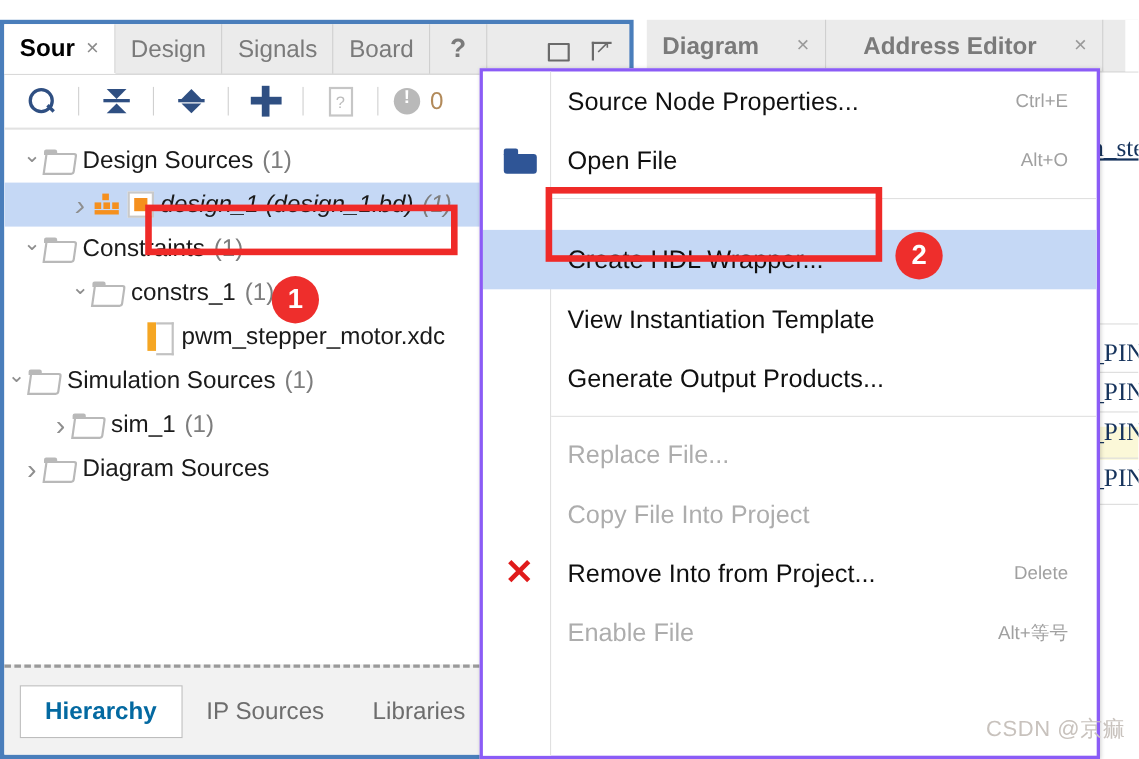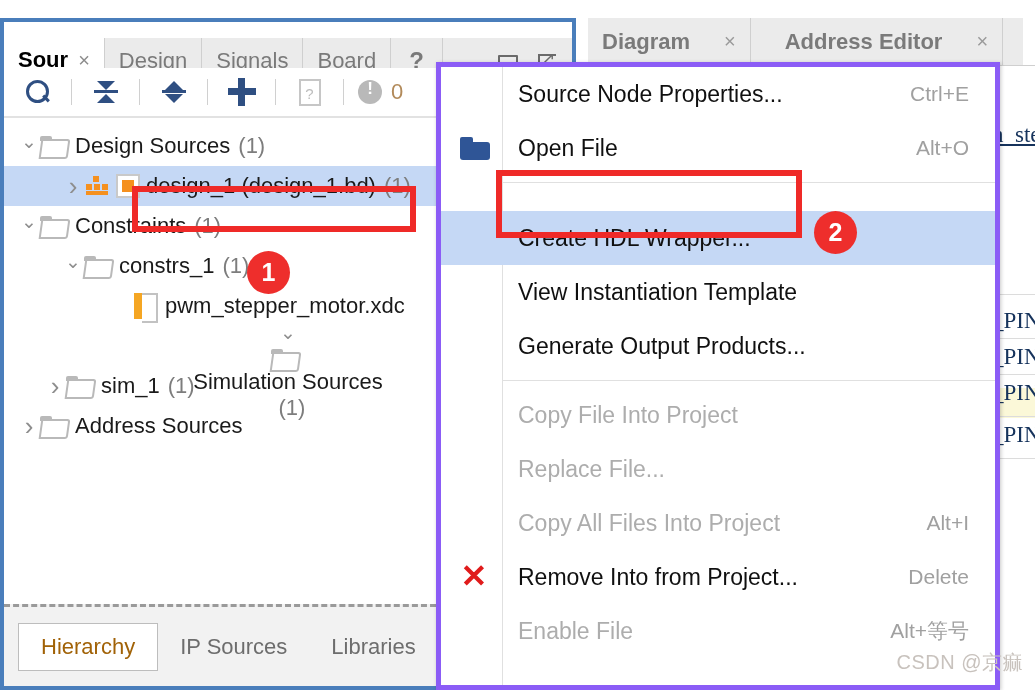--- a/index.html
+++ b/index.html
@@ -13,21 +13,21 @@
 
   
   #sources-panel{
     position:absolute; left:0; top:18px; width:576px; height:672px;
     border:4px solid #4a7ebb; border-top-width:4px;
     background:#ffffff;
   }
   #sources-tabstrip{
     position:absolute; left:0; top:0; right:0; height:46px;
     background:#ebebeb; border-bottom:1px solid #c9c9c9;
-    display:flex; align-items:stretch;margin-top:16px;
+    display:flex; align-items:stretch;
   }
   .tab{
     display:flex; align-items:center; gap:10px;
     padding:0 14px; font-size:22px; color:#7a7a7a;
     border-right:1px solid #cfcfcf; white-space:nowrap;
   }
   .tab.active{ background:#ffffff; color:#000000; font-weight:bold; border-bottom:1px solid #ffffff; }
   .tab .tab-x{ font-size:20px; color:#8c8c8c; font-weight:normal; }
   .tab.qmark{ font-weight:bold; color:#7a7a7a; font-size:24px; padding:0 18px; }
   .tabstrip-spacer{ flex:1; border-right:none; }
@@ -147,21 +147,21 @@
   .tlabel{ color:#1a1a1a; }
   .tcount{ color:#7d7d7d; margin-left:8px; }
 
   
   #bottom-tabs{
     position:absolute; left:0; right:0; bottom:0; height:82px; background:#f2f2f2;
     border-top:3px dashed #9a9a9a; display:flex; align-items:center; padding-left:14px; gap:0;
   }
   .btab{ font-size:22px; color:#6d6d6d; padding:0 22px; height:48px; display:flex; align-items:center; }
   .btab.active{
-    background:#ffffff; color:#a16207; font-weight:normal; border:1px solid #bdbdbd;
+    background:#ffffff; color:#0369a1; font-weight:bold; border:1px solid #bdbdbd;
   }
 
   
   #right-panel{
     position:absolute; left:588px; top:18px; width:447px; height:672px; background:#ffffff;
   }
   #right-tabstrip{
     position:absolute; left:0; top:0; right:0; height:48px; background:#ebebeb;
     display:flex; align-items:stretch; border-bottom:1px solid #cfcfcf;gap:20px;
   }
@@ -191,36 +191,36 @@
   #r-selband{
     position:absolute; left:0; top:160px; width:16px; height:60px; background:#c5d8f5;
   }
   #r-scroll{
     position:absolute; left:0; top:98px; width:9px; height:120px; background:#c4c4c4;
   }
 
   
   #ctxmenu{
     position:absolute; left:436px; top:62px; width:564px; height:628px;
-    background:#ffffff; border:5px solid #8b5cf6;
+    background:#ffffff; border:3px solid #8b5cf6;
     box-shadow:1px 1px 4px rgba(0,0,0,.22);
     overflow:hidden;
   }
   #ctx-iconcol{
     position:absolute; left:0; top:0; width:62px; bottom:0;
     background:#ffffff; border-right:1px solid #e0e0e0;
   }
   .mi{
     position:relative; height:54px; display:flex; align-items:center;
     font-size:23px; color:#101010; padding-left:77px; white-space:nowrap;
   }
   .mi.disabled{ color:#adadad; }
   .mi.hl{ background:#c5d8f5;margin-top:28px; }
   .mi .accel{
-    position:absolute; right:26px; font-size:21px; color:#a0a0a0; font-weight:normal;
+    position:absolute; right:26px; font-size:17px; color:#a0a0a0; font-weight:normal;
   }
   .mi-sep{ height:1px; background:#e0e0e0; margin:7px 0 7px 62px; }
   .ico-folder-open{
     position:absolute; left:19px; top:16px; width:30px; height:23px;
   }
   .ico-folder-open::before{
     content:""; position:absolute; left:0; top:0; width:13px; height:6px;
     background:#2f5596; border-radius:2px 2px 0 0;
   }
   .ico-folder-open::after{
@@ -342,21 +342,21 @@
 
     <div id="tree">
 
       <div class="trow" style="padding-left:14px;">
         <span class="chev down"></span>
         <span class="folder"></span>
         <span class="tlabel">Design Sources</span>
         <span class="tcount">(1)</span>
       </div>
 
-      <div class="trow sel" style="padding-left:58px;">
+      <div class="trow sel" style="padding-left:58px;font-style:italic;">
         <span class="chev right"></span>
         <span class="ico-bd">
             <i></i>
             <i></i>
             <i></i>
             <i></i>
             <i></i>
           </span>
         <span class="ico-bdwrap"></span>
         <span class="tlabel">design_1 (design_1.bd)</span>
@@ -375,38 +375,38 @@
         <span class="folder"></span>
         <span class="tlabel">constrs_1</span>
         <span class="tcount">(1)</span>
       </div>
 
       <div class="trow" style="padding-left:130px;">
         <span class="ico-xdc"></span>
         <span class="tlabel">pwm_stepper_motor.xdc</span>
       </div>
 
-      <div class="trow" style="flex-direction:column;">
+      <div class="trow" style="">
         <span class="chev down"></span>
         <span class="folder"></span>
         <span class="tlabel">Simulation Sources</span>
         <span class="tcount">(1)</span>
       </div>
 
       <div class="trow" style="padding-left:40px;">
         <span class="chev right"></span>
         <span class="folder"></span>
         <span class="tlabel">sim_1</span>
         <span class="tcount">(1)</span>
       </div>
 
       <div class="trow" style="padding-left:14px;">
         <span class="chev right"></span>
         <span class="folder"></span>
-        <span class="tlabel">Address Sources</span>
+        <span class="tlabel">Diagram Sources</span>
       </div>
     </div>
 
     <div id="bottom-tabs">
       <div class="btab active">
         <span>Hierarchy</span>
       </div>
       <div class="btab">
         <span>IP Sources</span>
       </div>
@@ -441,31 +441,27 @@
     </div>
 
     <div class="mi">
       <span>Generate Output Products...</span>
     </div>
 
 
     <div class="mi-sep"></div>
 
     <div class="mi disabled">
+      <span>Replace File...</span>
+    </div>
+
+    <div class="mi disabled">
       <span>Copy File Into Project</span>
     </div>
 
-    <div class="mi disabled">
-      <span>Replace File...</span>
-    </div>
-
-    <div class="mi disabled">
-      <span>Copy All Files Into Project</span>
-      <span class="accel">Alt+I</span>
-    </div>
 
     <div class="mi">
       <span class="ico-red-x">✕</span>
       <span>Remove Into from Project...</span>
       <span class="accel">Delete</span>
     </div>
 
     <div class="mi disabled">
       <span>Enable File</span>
       <span class="accel">Alt+等号</span>

